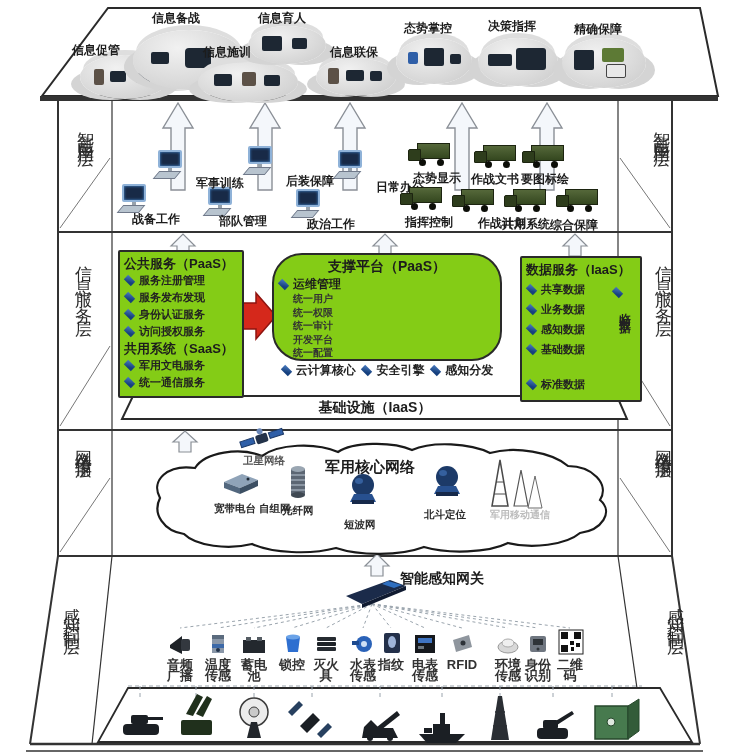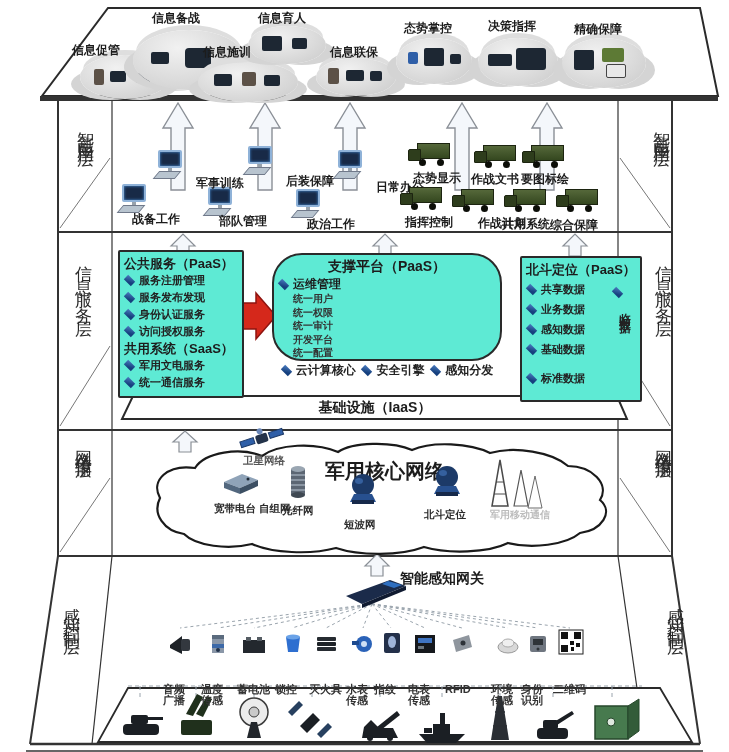--- a/index.html
+++ b/index.html
@@ -25,36 +25,36 @@
   .pc .scr{width:20px;height:14px;background:#182a47;border:2px solid #8fb2d8;border-radius:2px;
            box-shadow:inset 0 0 3px #4a90d9;}
   .pc .stand{width:4px;height:3px;background:#98a2ac;margin-left:10px;}
   .pc .kb{width:20px;height:6px;background:#b8c4cf;border:1px solid #70798a;transform:skewX(-40deg);margin-left:-2px;}
   
   .truck{position:absolute;width:42px;height:26px;}
   .tbox{position:absolute;left:9px;top:3px;width:31px;height:14px;background:linear-gradient(#55683a,#34471f);border:1px solid #1c2410;}
   .tcab{position:absolute;left:0;top:9px;width:11px;height:10px;background:#2e3d1c;border:1px solid #1c2410;border-radius:2px 0 0 1px;}
   .twh{position:absolute;bottom:0;width:7px;height:7px;background:#0c0e08;border-radius:50%;}
   
-  .sbox{position:absolute;background:#5eead4;border:2px solid #2a2a2a;border-radius:2px;box-sizing:border-box;padding:3px 4px;}
+  .sbox{position:absolute;background:#84cc16;border:2px solid #2a2a2a;border-radius:2px;box-sizing:border-box;padding:3px 4px;}
   .sbox .bt{font-weight:bold;font-size:13px;text-align:left;line-height:17px;white-space:nowrap;}
   .li{display:flex;align-items:center;font-size:11px;line-height:17px;font-weight:bold;color:#222;white-space:nowrap;}
   .dm{display:inline-block;width:9px;height:9px;flex:none;
       background:linear-gradient(135deg,#4a7cc0 0%,#16407e 70%);
       transform:rotate(45deg) scale(1.1,.68);margin:0 5px 0 1px;}
   .cols{display:flex;justify-content:space-between;margin-top:1px;}
   .col .hd{display:flex;align-items:center;font-weight:bold;font-size:12px;line-height:16px;white-space:nowrap;}
   .col .it{font-size:10px;line-height:13.5px;padding-left:15px;font-weight:bold;color:#333;white-space:nowrap;}
   .pfoot{display:flex;justify-content:space-around;margin-top:2px;}
   .pfoot .li{font-size:12px;}
   .vside{position:absolute;writing-mode:vertical-rl;text-orientation:upright;font-size:11.5px;
          font-weight:bold;letter-spacing:3px;color:#222;}
   
   .nlbl{position:absolute;font-weight:bold;font-size:10.5px;color:#2a2a2a;white-space:nowrap;}
-  .slbl{position:absolute;font-size:11px;line-height:10.5px;color:#333;font-weight:bold;width:34px;text-align:left;margin-top:24px;}
+  .slbl{position:absolute;font-size:13px;line-height:10.5px;color:#333;font-weight:bold;width:34px;text-align:center;}
   .sicon{position:absolute;}
 </style>
 </head>
 <body>
 
 <div class="stage">
 
   <svg class="bgsvg" width="729" height="752" viewBox="0 0 729 752">
 
     <polygon points="108,8 700,8 718,96 42,96" fill="#ffffff" stroke="#2a2a2a" stroke-width="2"></polygon>
@@ -391,57 +391,57 @@
           <span>安全引擎</span>
         </div>
       <div class="li">
           <span class="dm"></span>
           <span>感知分发</span>
         </div>
     </div>
   </div>
 
   <div class="sbox" style="left:520px;top:256px;width:122px;height:146px;">
-    <div class="bt">北斗定位（PaaS）</div>
+    <div class="bt">数据服务（IaaS）</div>
     <div class="li" style="margin-top:3px;">
         <span class="dm"></span>
         <span>共享数据</span>
       </div>
     <div class="li" style="margin-top:3px;">
         <span class="dm"></span>
         <span>业务数据</span>
       </div>
     <div class="li" style="margin-top:3px;">
         <span class="dm"></span>
         <span>感知数据</span>
       </div>
     <div class="li" style="margin-top:3px;">
         <span class="dm"></span>
         <span>基础数据</span>
       </div>
-    <div class="li" style="margin-top:12px;">
+    <div class="li" style="margin-top:18px;">
         <span class="dm"></span>
         <span>标准数据</span>
       </div>
     <span class="dm" style="position:absolute;right:13px;top:30px;"></span>
     <div class="vside" style="right:8px;top:46px;">临时数据</div>
   </div>
 
   <div class="lbl" style="left:272px;top:399px;width:206px;text-align:center;font-size:14px;">基础设施（IaaS）</div>
 
   <svg class="abs" style="left:238px;top:424px;" width="48" height="30">
     <g transform="rotate(-18 24 15)">
       <rect x="18" y="10" width="12" height="9" rx="2" fill="#23324a"></rect>
       <rect x="2" y="11" width="14" height="6" fill="#2f5fa8" stroke="#1b3866"></rect>
       <rect x="32" y="11" width="14" height="6" fill="#2f5fa8" stroke="#1b3866"></rect>
       <circle cx="24" cy="7" r="3" fill="#6a87b8"></circle>
     </g>
   </svg>
   <div class="nlbl" style="left:243px;top:454px;color:#555;">卫星网络</div>
-  <div class="lbl" style="left:325px;top:458px;font-size:20px;">军用核心网络</div>
+  <div class="lbl" style="left:325px;top:458px;font-size:15px;">军用核心网络</div>
 
   <svg class="abs" style="left:222px;top:470px;" width="38" height="26">
     <polygon points="2,12 20,4 36,10 18,18" fill="#8fa3b8"></polygon>
     <polygon points="2,12 18,18 18,24 2,18" fill="#52677e"></polygon>
     <polygon points="18,18 36,10 36,16 18,24" fill="#3c4f63"></polygon>
     <circle cx="26" cy="9" r="1.5" fill="#1d2733"></circle>
   </svg>
   <div class="nlbl pre" style="left:214px;top:502px;width:56px;">宽带电台
 自组网</div>
 

